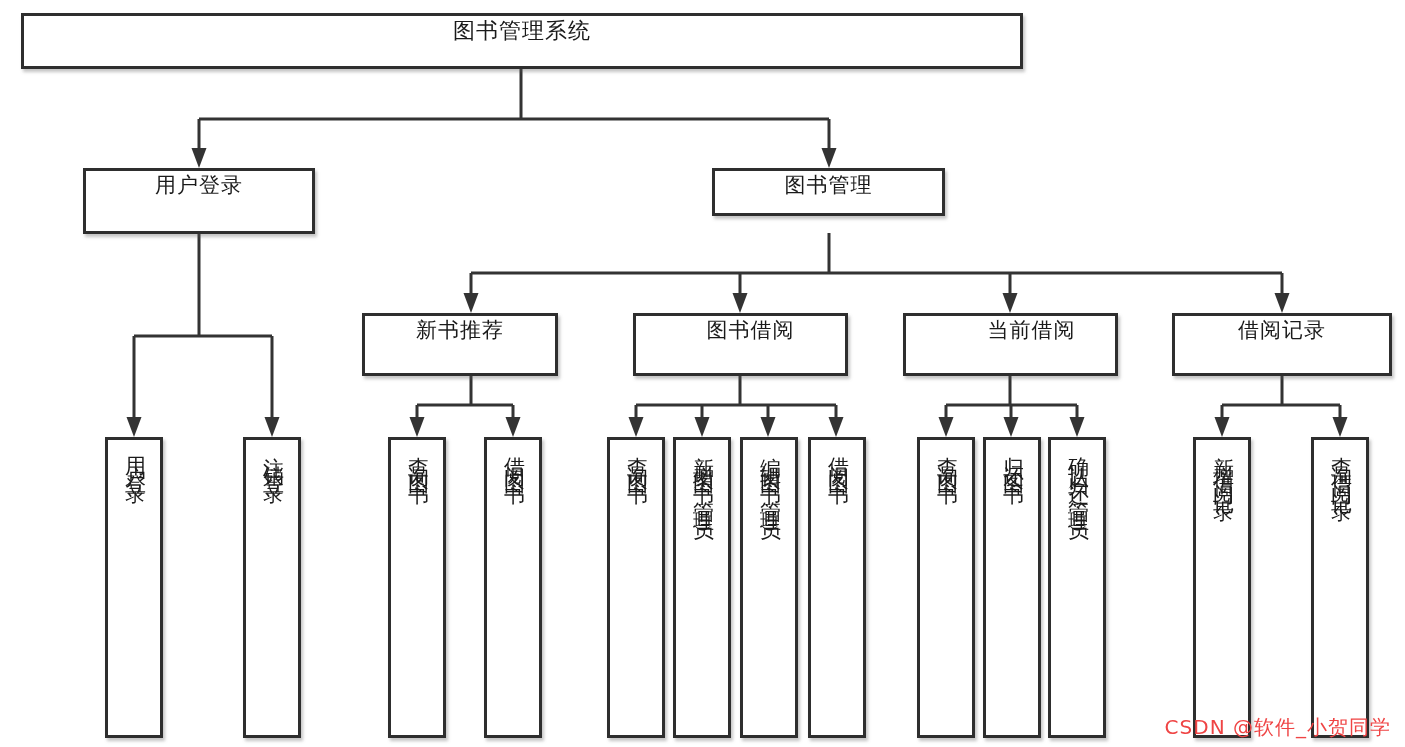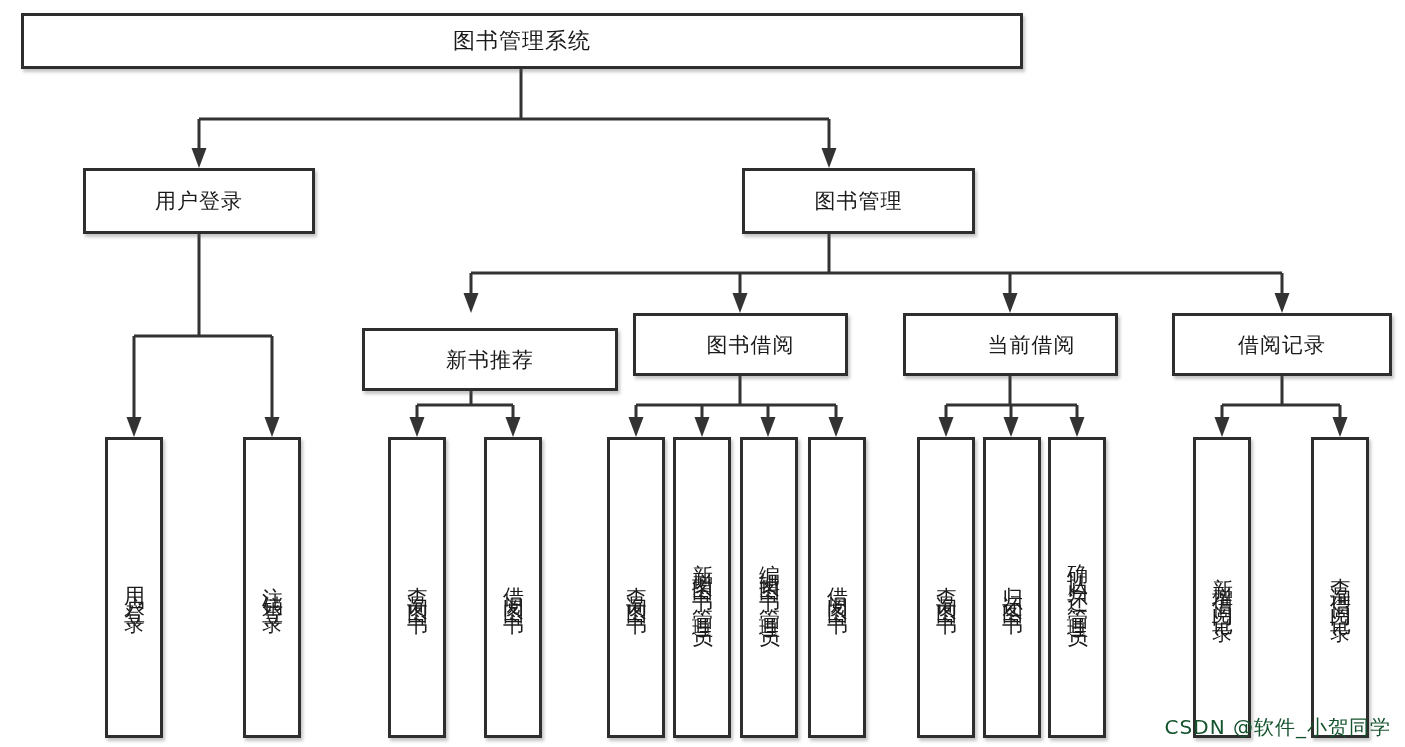--- a/index.html
+++ b/index.html
@@ -15,43 +15,44 @@
     position: absolute;
     left: 0; top: 0;
     z-index: 0;
   }
   .box {
     position: absolute;
     box-sizing: border-box;
     border: 3px solid #2e2e2e;
     background: #ffffff;
     display: flex;
-    align-items: center;
+    align-items: flex-start;
     justify-content: center;
     color: #1a1a1a;
     z-index: 1;
     box-shadow: 2px 3px 3px rgba(90,90,90,0.35);
+    font-family: Liberation Mono, monospace;
   }
   .box.h { font-size: 21px; letter-spacing: 1px; }
   .box.root { font-size: 22px; }
   .box.v span {
     writing-mode: vertical-rl;
     text-orientation: mixed;
     font-size: 21px;
     letter-spacing: 9px;
     line-height: 1;
     white-space: nowrap;
   }
   
   .n-root  { left: 21px;   top: 13px;  width: 1002px; height: 56px; }
   
   .n-ul    { left: 83px;   top: 168px; width: 232px;  height: 66px; }
-  .n-bm    { left: 712px;  top: 168px; width: 233px;  height: 66px; margin-left: 30px; }
+  .n-bm    { left: 712px;  top: 168px; width: 233px;  height: 48px; }
   
-  .n-g0    { left: 362px;  top: 328px; width: 256px;  height: 63px; }
+  .n-g0    { left: 362px;  top: 313px; width: 196px;  height: 63px; }
   .n-g1    { left: 633px;  top: 313px; width: 215px;  height: 63px; padding-left: 20px; }
   .n-g2    { left: 903px;  top: 313px; width: 215px;  height: 63px; padding-left: 42px; }
   .n-g3    { left: 1172px; top: 313px; width: 220px;  height: 63px; }
   
   .leaf    { top: 437px; width: 58px; height: 301px; }
   .n-u0    { left: 105px; }
   .n-u1    { left: 243px; }
   .n-g0c0  { left: 388px; }
   .n-g0c1  { left: 484px; }
   .n-g1c0  { left: 607px; }
@@ -61,21 +62,21 @@
   .n-g2c0  { left: 917px; }
   .n-g2c1  { left: 983px; }
   .n-g2c2  { left: 1048px; }
   .n-g3c0  { left: 1193px; }
   .n-g3c1  { left: 1311px; }
   #watermark {
     position: absolute;
     right: 14px;
     bottom: 6px;
     font-size: 20px;
-    color: #14532d;
+    color: #ef4444;
     z-index: 2;
     letter-spacing: 1px;
   }
 </style>
 </head>
 <body>
 
 <div id="canvas">
 
   <svg id="connectors" width="1405" height="747" viewBox="0 0 1405 747">

